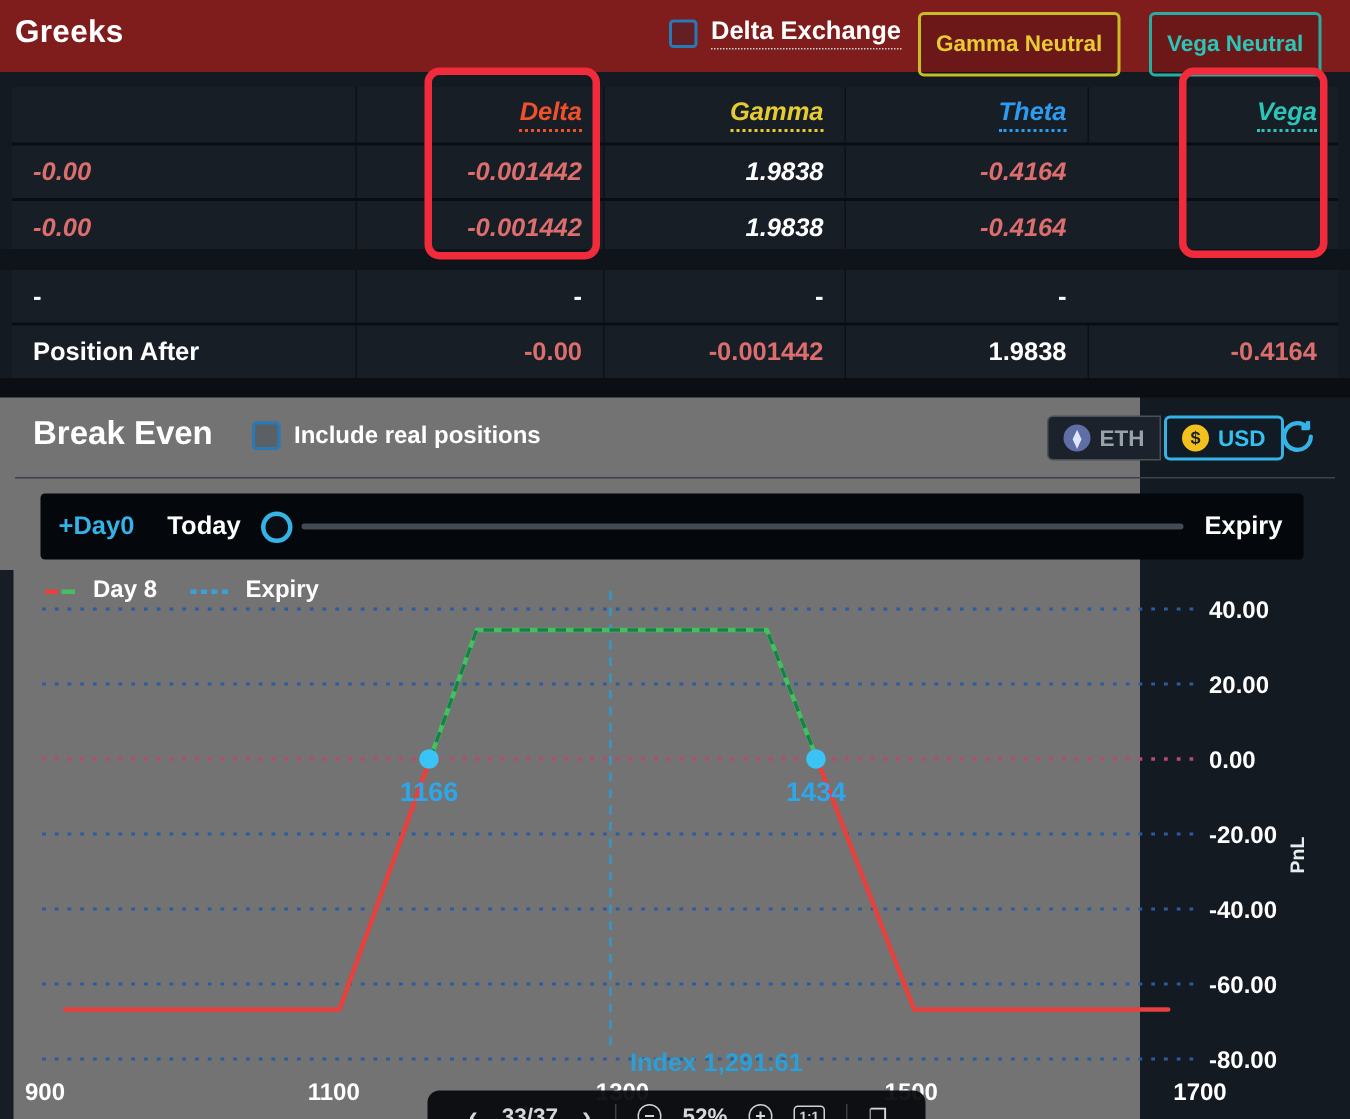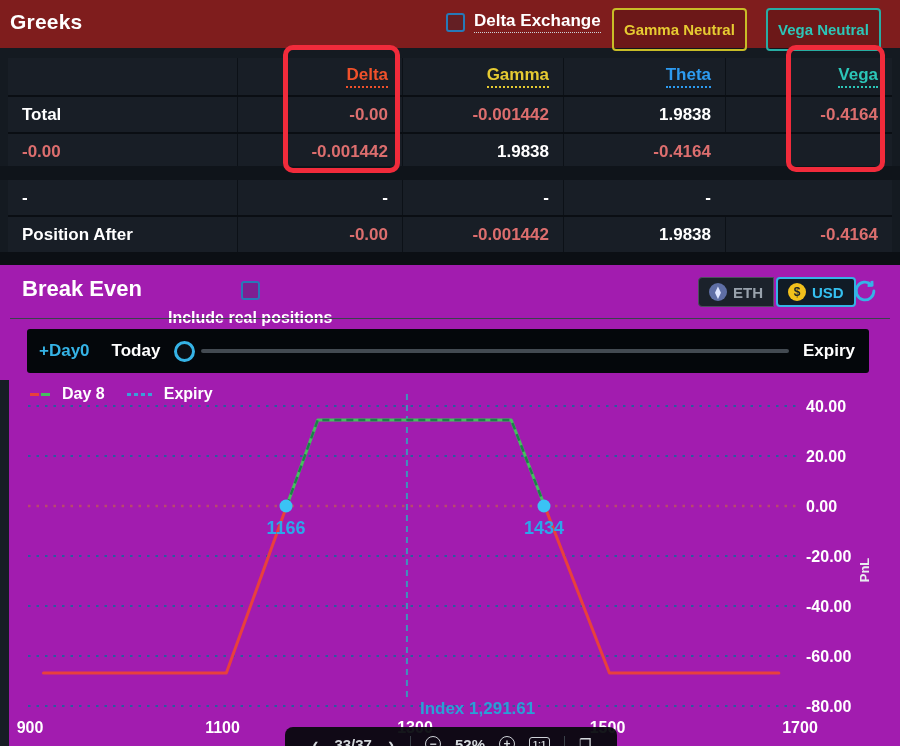--- a/index.html
+++ b/index.html
@@ -12,41 +12,41 @@
   
   .top-bar { position:absolute; left:0; top:0; width:900px; height:48px; background:#7f1d1d; }
   .greeks-title { position:absolute; left:10px; top:10px; font-size:21px; font-weight:bold; letter-spacing:.2px; }
   .chk { width:19px; height:19px; border:2px solid #2779b8; border-radius:3px; background:rgba(20,40,60,.25); display:inline-block; cursor:pointer; }
   .dx-wrap { position:absolute; left:446px; top:11px; display:flex; align-items:center; gap:9px; }
   .dx-label { font-size:17px; font-weight:bold; border-bottom:1px dotted #cfd3d8; padding-bottom:1px; }
   .pill-btn { position:absolute; top:8px; height:43px; display:flex; align-items:center; padding:0 10px; border-radius:4px; font-size:15px; font-weight:bold; cursor:pointer; background:rgba(0,0,0,.15); }
   .gamma-btn { left:612px; border:2px solid #c8bd27; color:#e6cb32; }
   .vega-btn { left:766px; border:2px solid #28ada3; color:#2cc6b8; }
   
-  .gtable { position:absolute; left:8px; top:58px; width:884px; }
+  .gtable { position:absolute; left:8px; top:58px; width:884px;font-style:italic; }
   .trow { display:grid; grid-template-columns:229px 165px 161px 162px 167px; background:#181e26; border-top:2px solid #0a0e13; }
   .trow:first-child { border-top:none; }
   .tcell { height:35px; display:flex; align-items:center; justify-content:flex-end; padding-right:14px; font-size:17px; font-weight:bold; border-left:1px solid #0c1117; }
   .tcell:first-child { justify-content:flex-start; padding-left:14px; border-left:none; }
   .trow.thead .tcell { height:37px; }
   .col-hdr { border-bottom:2px dotted currentColor; padding-bottom:1px; }
   .c-delta { color:#f0512b; } .c-gamma { color:#e6cb32; } .c-theta { color:#2d9bf0; } .c-vega { color:#2cc6b8; }
   .neg { color:#dc6e6e; }
   .ptable { position:absolute; left:8px; top:180px; width:884px; }
   .gap-strip { position:absolute; left:0; top:166px; width:900px; height:14px; background:#0f141a; }
   
   .anno { position:absolute; border:5px solid #f12b3b; border-radius:10px; z-index:5; pointer-events:none; }
   .anno-delta { left:283px; top:45px; width:117px; height:128px; }
   .anno-vega  { left:786px; top:45px; width:99px;  height:127px; }
   
   .sect-sep { position:absolute; left:0; top:252px; width:900px; height:13px; background:#0b0f14; }
   
-  .be-panel { position:absolute; left:0; top:265px; width:900px; height:481px; background:#a21caf; }
+  .be-panel { position:absolute; left:0; top:265px; width:760px; height:481px; background:#737373; }
   .be-title { position:absolute; left:22px; top:11px; font-size:22px; font-weight:bold; }
-  .inc-wrap { position:absolute; left:168px; top:16px; display:flex; align-items:center; gap:9px;flex-direction:column; }
+  .inc-wrap { position:absolute; left:168px; top:16px; display:flex; align-items:center; gap:9px; }
   .inc-label { font-size:16px; font-weight:bold; }
   .cur-toggle { position:absolute; left:698px; top:12px; display:flex; align-items:center; }
   .cur-btn { display:flex; align-items:center; gap:6px; height:30px; padding:0 10px; font-size:15px; font-weight:bold; cursor:pointer; }
   .cur-eth { border:1px solid #49515b; border-radius:4px 0 0 4px; color:#98a2ac; background:#1b222b; }
   .cur-usd { border:2px solid #35b3e6; border-radius:4px; color:#35c0f0; background:#101b26; margin-left:2px; }
   .coin { width:18px; height:18px; border-radius:50%; display:flex; align-items:center; justify-content:center; font-size:11px; font-weight:bold; }
   .coin-eth { background:#5f6fa5; color:#dfe6ff; }
   .coin-usd { background:#f2c11c; color:#1d232b; font-size:12px; }
   .refresh { position:absolute; left:852px; top:13px; width:26px; height:26px; cursor:pointer; }
   .be-rule { position:absolute; left:10px; top:53px; width:880px; height:0; border-top:1px solid #3a424c; }
@@ -105,21 +105,20 @@
           <span class="col-hdr">Gamma</span>
         </div>
       <div class="tcell c-theta">
           <span class="col-hdr">Theta</span>
         </div>
       <div class="tcell c-vega">
           <span class="col-hdr">Vega</span>
         </div>
     </div>
     <div class="trow">
-      <div class="tcell">Total</div>
       <div class="tcell cell-val neg">-0.00</div>
       <div class="tcell cell-val neg">-0.001442</div>
       <div class="tcell cell-val">1.9838</div>
       <div class="tcell cell-val neg">-0.4164</div>
     </div>
     <div class="trow">
       <div class="tcell cell-val neg">-0.00</div>
       <div class="tcell cell-val neg">-0.001442</div>
       <div class="tcell cell-val">1.9838</div>
       <div class="tcell cell-val neg">-0.4164</div>

